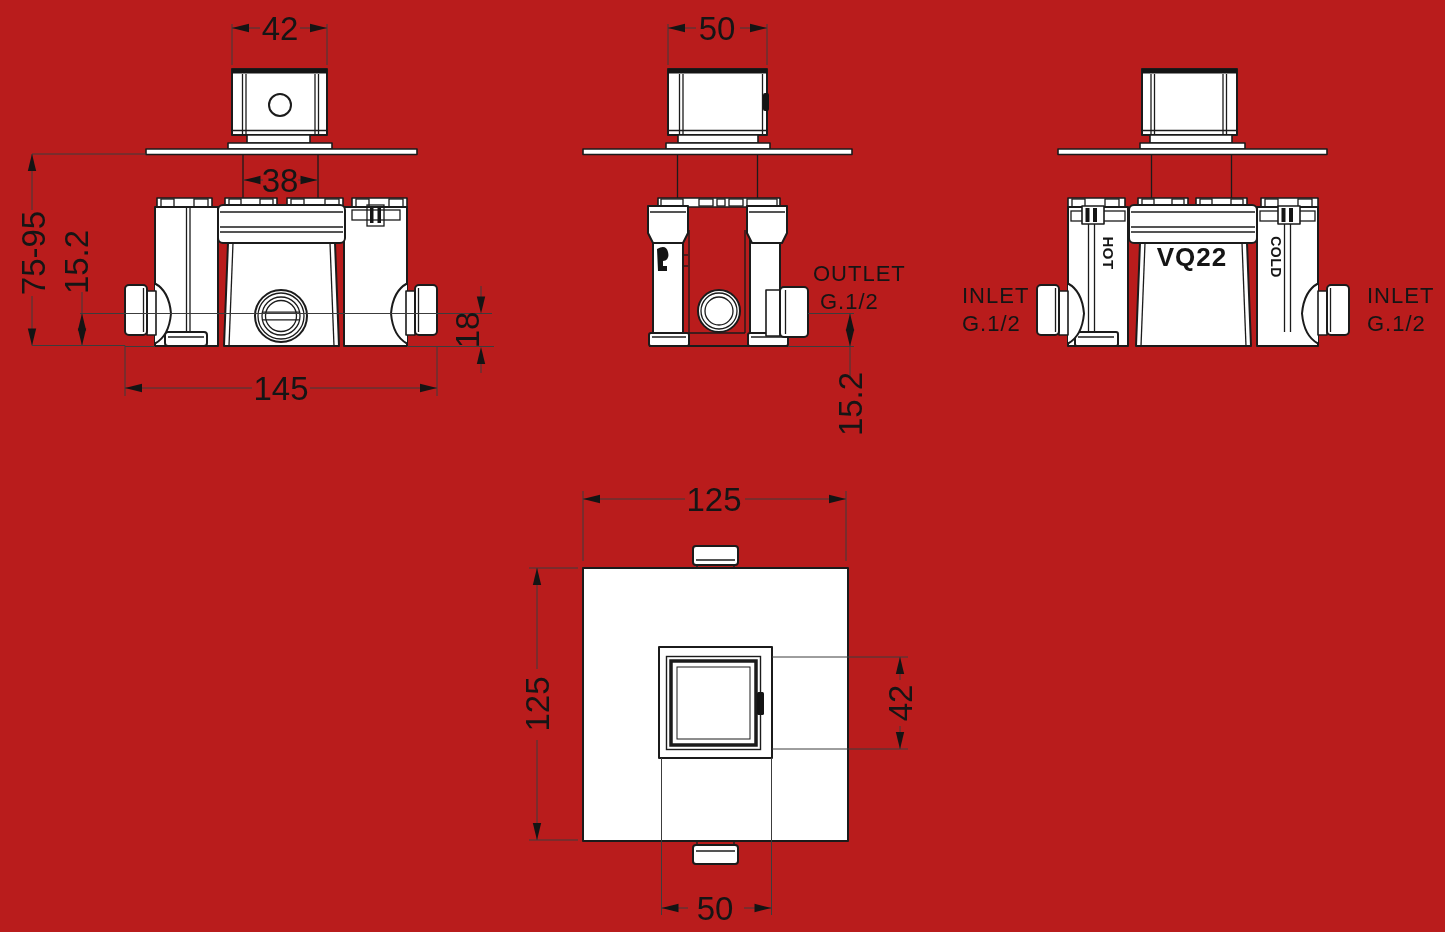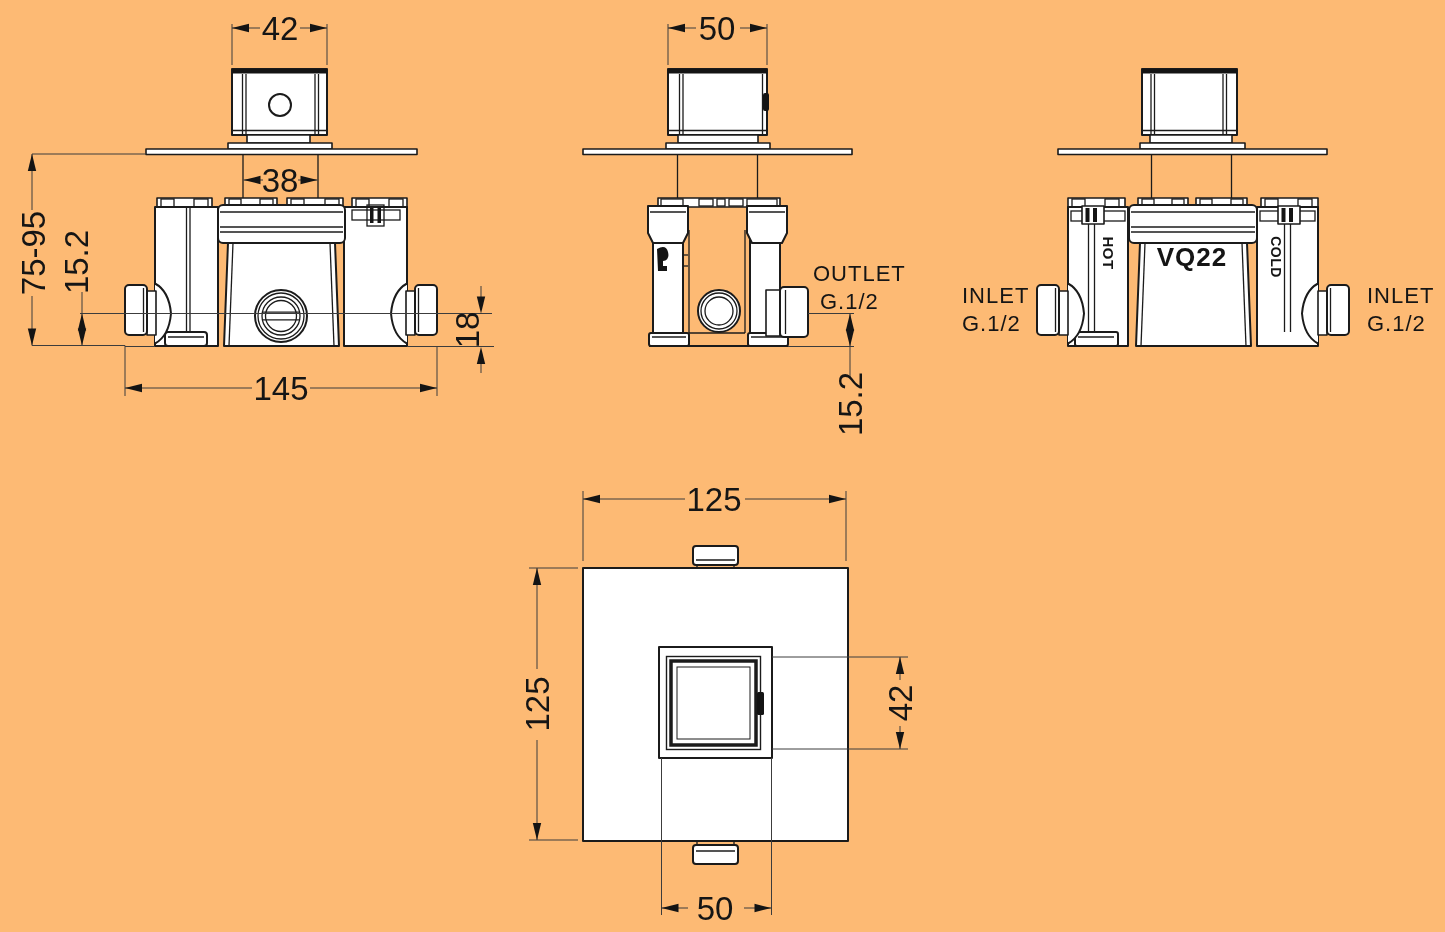--- a/index.html
+++ b/index.html
@@ -1,16 +1,16 @@
 <!DOCTYPE html>
 <html><head>
 <meta charset="utf-8">
 <style>
   html,body{margin:0;padding:0;background:#ffffff;}
-  .canvas{position:relative;width:1445px;height:932px;background:#fdba74;overflow:hidden;}
+  .canvas{position:relative;width:1445px;height:932px;background:#b91c1c;overflow:hidden;}
   svg{display:block;}
   .o   { fill:#ffffff; stroke:#1b1b1b; stroke-width:2;   stroke-linejoin:round; }
   .o15 { fill:#ffffff; stroke:#1b1b1b; stroke-width:1.6; stroke-linejoin:round; }
   .o1  { fill:none;    stroke:#1b1b1b; stroke-width:1.3; }
   .ln2 { fill:none;    stroke:#1b1b1b; stroke-width:2;   }
   .th  { fill:none;    stroke:#3c3c3c; stroke-width:1;   }
   .blk { fill:#141414; stroke:none; }
   text { font-family:"Liberation Sans", sans-serif; fill:#151515; }
   .dim   { font-size:33px; text-anchor:middle; }
   .lab   { font-size:22px; letter-spacing:1px; }

